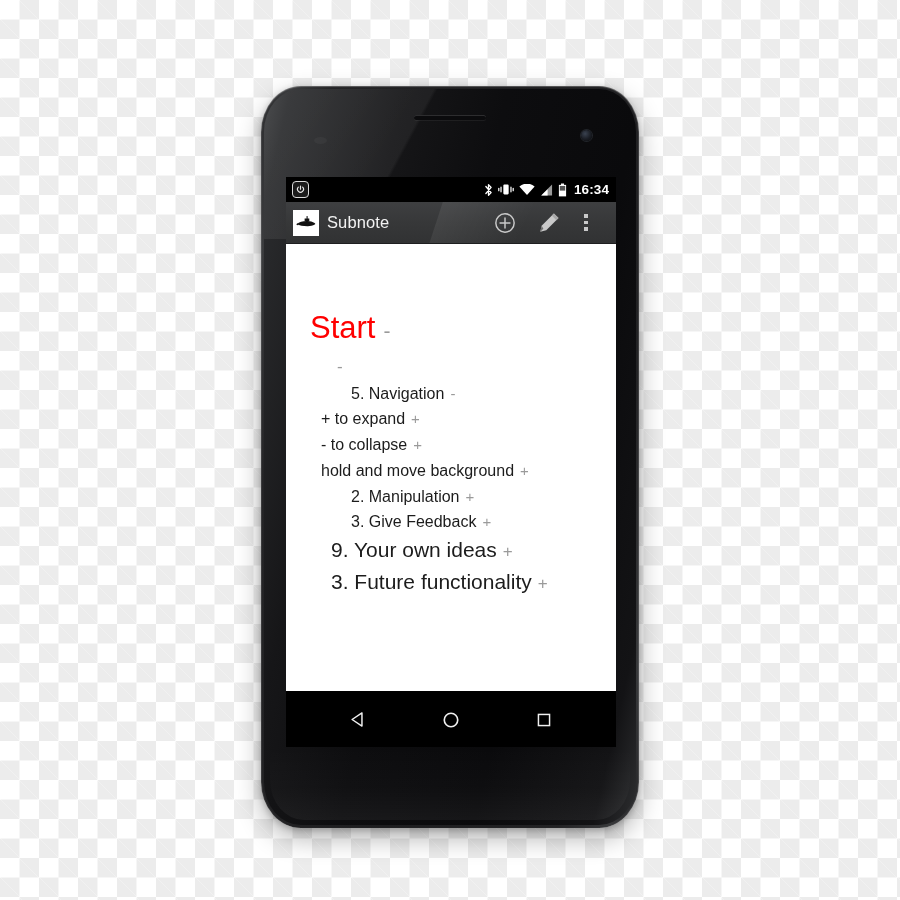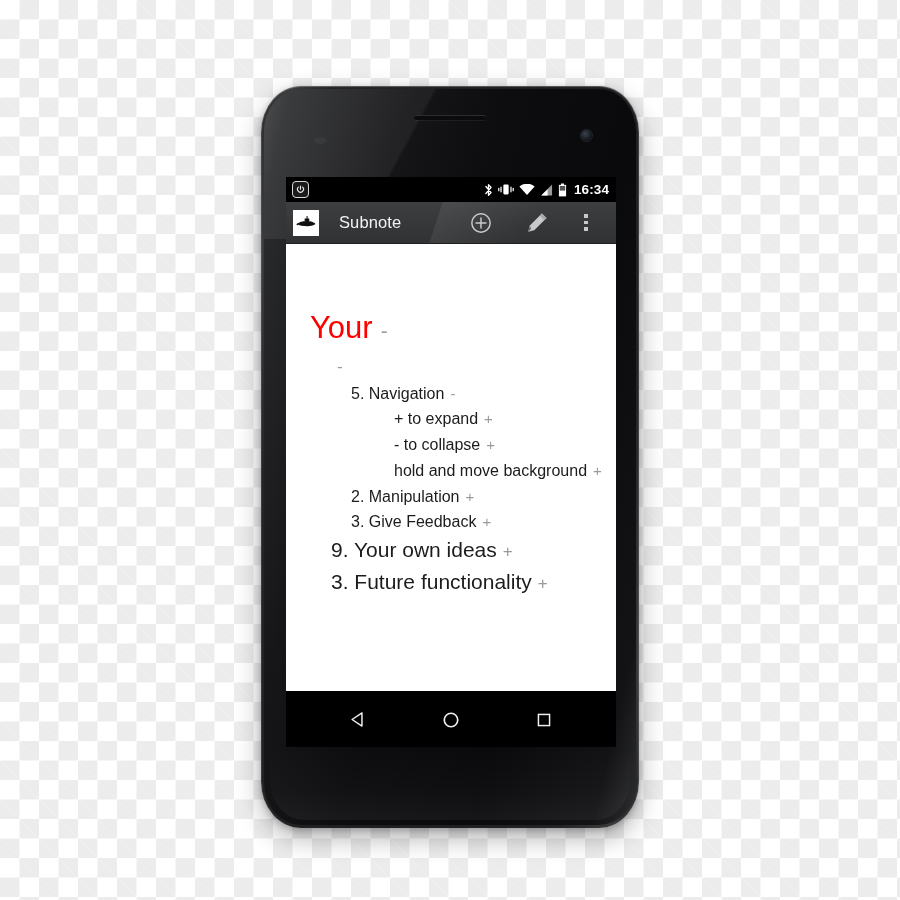--- a/index.html
+++ b/index.html
@@ -162,21 +162,20 @@
   
   .actionbar {
     height: 41px;
     background: linear-gradient(180deg, #3e3f41 0%, #373839 48%, #313233 100%);
     display: flex;
     align-items: center;
     padding: 0 15px 0 7px;
     border-bottom: 1px solid #1e1f20;
     position: relative;
     overflow: hidden;
-    gap: 12px;
   }
   .actionbar-glare {
     position: absolute;
     left: 150px;
     top: -14px;
     width: 150px;
     height: 70px;
     background: linear-gradient(100deg, rgba(255,255,255,0.075) 0%, rgba(255,255,255,0.0) 60%);
     transform: skewX(-18deg);
     pointer-events: none;
@@ -272,21 +271,21 @@
   
   .lvl2 {
     padding-left: 65px;
     margin-bottom: 7px;
   }
   .lvl2 .txt { font-size: 16px; }
   .lvl2 .marker { font-size: 15px; }
 
   
   .lvl3 {
-    padding-left: 108px;
+    padding-left: 35px;
     margin-bottom: 8px;
   }
   .lvl3 .txt { font-size: 16px; }
   .lvl3 .marker { font-size: 15px; }
 
   
   .navbar {
     height: 57px;
     background: #000000;
     display: flex;
@@ -406,21 +405,21 @@
           <span class="ab-overflow">
             <i></i>
             <i></i>
             <i></i>
           </span>
         </div>
 
         <div class="note-body">
 
           <div class="node lvl0">
-            <span class="txt" style="color: rgb(255, 0, 0);">Your</span>
+            <span class="txt" style="color: rgb(255, 0, 0);">Start</span>
             <span class="marker">-</span>
           </div>
 
           <div class="node lvl1">
             <span class="marker">-</span>
           </div>
 
           <div class="node lvl2">
             <span class="txt">5. Navigation</span>
             <span class="marker">-</span>

